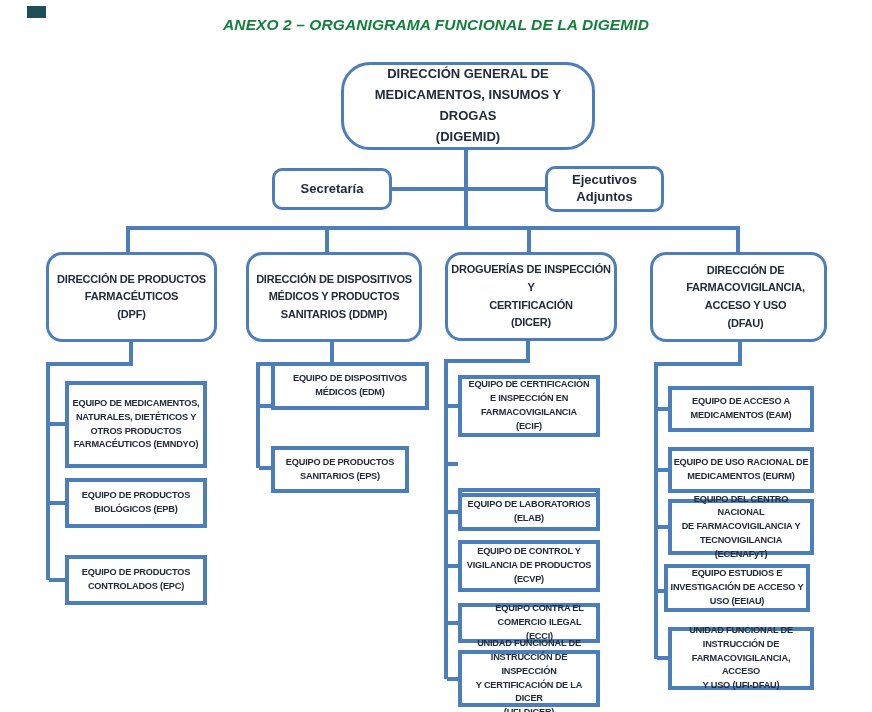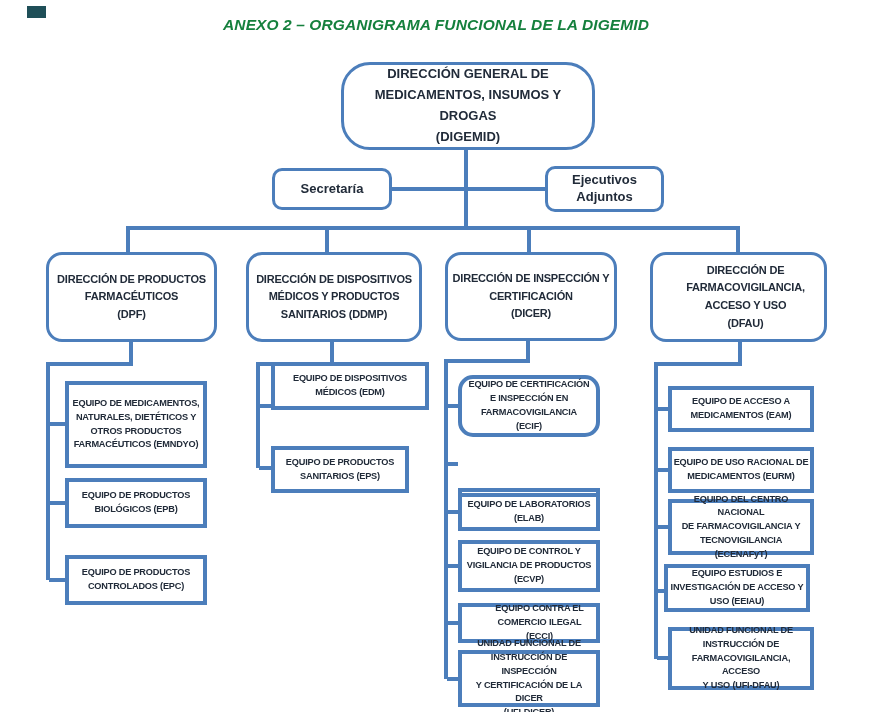--- a/index.html
+++ b/index.html
@@ -89,21 +89,21 @@
   <div class="ln" style="left:325px; top:229px; width:4px; height:24px;"></div>
   <div class="ln" style="left:527px; top:229px; width:4px; height:24px;"></div>
   <div class="ln" style="left:736px; top:229px; width:4px; height:24px;"></div>
 
   <div class="box rounded dir-box" style="left:46px; top:252px; width:171px; height:90px;">DIRECCIÓN DE PRODUCTOS
 FARMACÉUTICOS
 (DPF)</div>
   <div class="box rounded dir-box" style="left:246px; top:252px; width:176px; height:90px;">DIRECCIÓN DE DISPOSITIVOS
 MÉDICOS Y PRODUCTOS
 SANITARIOS (DDMP)</div>
-  <div class="box rounded dir-box" style="left:445px; top:252px; width:172px; height:89px;">DIRECCIÓN DE INSPECCIÓN Y
+  <div class="box rounded dir-box" style="left:445px; top:252px; width:172px; height:89px;">DROGUERÍAS DE INSPECCIÓN Y
 CERTIFICACIÓN
 (DICER)</div>
   <div class="box rounded dir-box" style="left:650px; top:252px; width:177px; height:90px;padding-left:16px;">DIRECCIÓN DE
 FARMACOVIGILANCIA,
 ACCESO Y USO
 (DFAU)</div>
 
   <div class="ln" style="left:129px; top:342px; width:4px; height:24px;"></div>
   <div class="ln" style="left:46px; top:362px; width:87px; height:4px;"></div>
   <div class="ln" style="left:46px; top:362px; width:4px; height:218px;"></div>
@@ -134,21 +134,21 @@
   <div class="ln" style="left:526px; top:341px; width:4px; height:22px;"></div>
   <div class="ln" style="left:444px; top:359px; width:86px; height:4px;"></div>
   <div class="ln" style="left:444px; top:359px; width:4px; height:320px;"></div>
   <div class="ln" style="left:447px; top:404px; width:11px; height:4px;"></div>
   <div class="ln" style="left:447px; top:462px; width:11px; height:4px;"></div>
   <div class="ln" style="left:447px; top:510px; width:11px; height:4px;"></div>
   <div class="ln" style="left:447px; top:564px; width:11px; height:4px;"></div>
   <div class="ln" style="left:447px; top:621px; width:11px; height:4px;"></div>
   <div class="ln" style="left:447px; top:677px; width:11px; height:4px;"></div>
 
-  <div class="box child" style="left:458px; top:375px; width:142px; height:62px;border-radius:15px;">EQUIPO DE CERTIFICACIÓN
+  <div class="box child" style="left:458px; top:375px; width:142px; height:62px;">EQUIPO DE CERTIFICACIÓN
 E INSPECCIÓN EN
 FARMACOVIGILANCIA
 (ECIF)</div>
   <div class="box child" style="left:458px; top:444px; width:142px; height:40px;margin-top:44px;">EQUIPO DE ALMACENES Y
 DROGUERÍAS (EAD)</div>
   <div class="box child" style="left:458px; top:493px; width:142px; height:38px;">EQUIPO DE LABORATORIOS
 (ELAB)</div>
   <div class="box child" style="left:458px; top:540px; width:142px; height:52px;">EQUIPO DE CONTROL Y
 VIGILANCIA DE PRODUCTOS
 (ECVP)</div>

